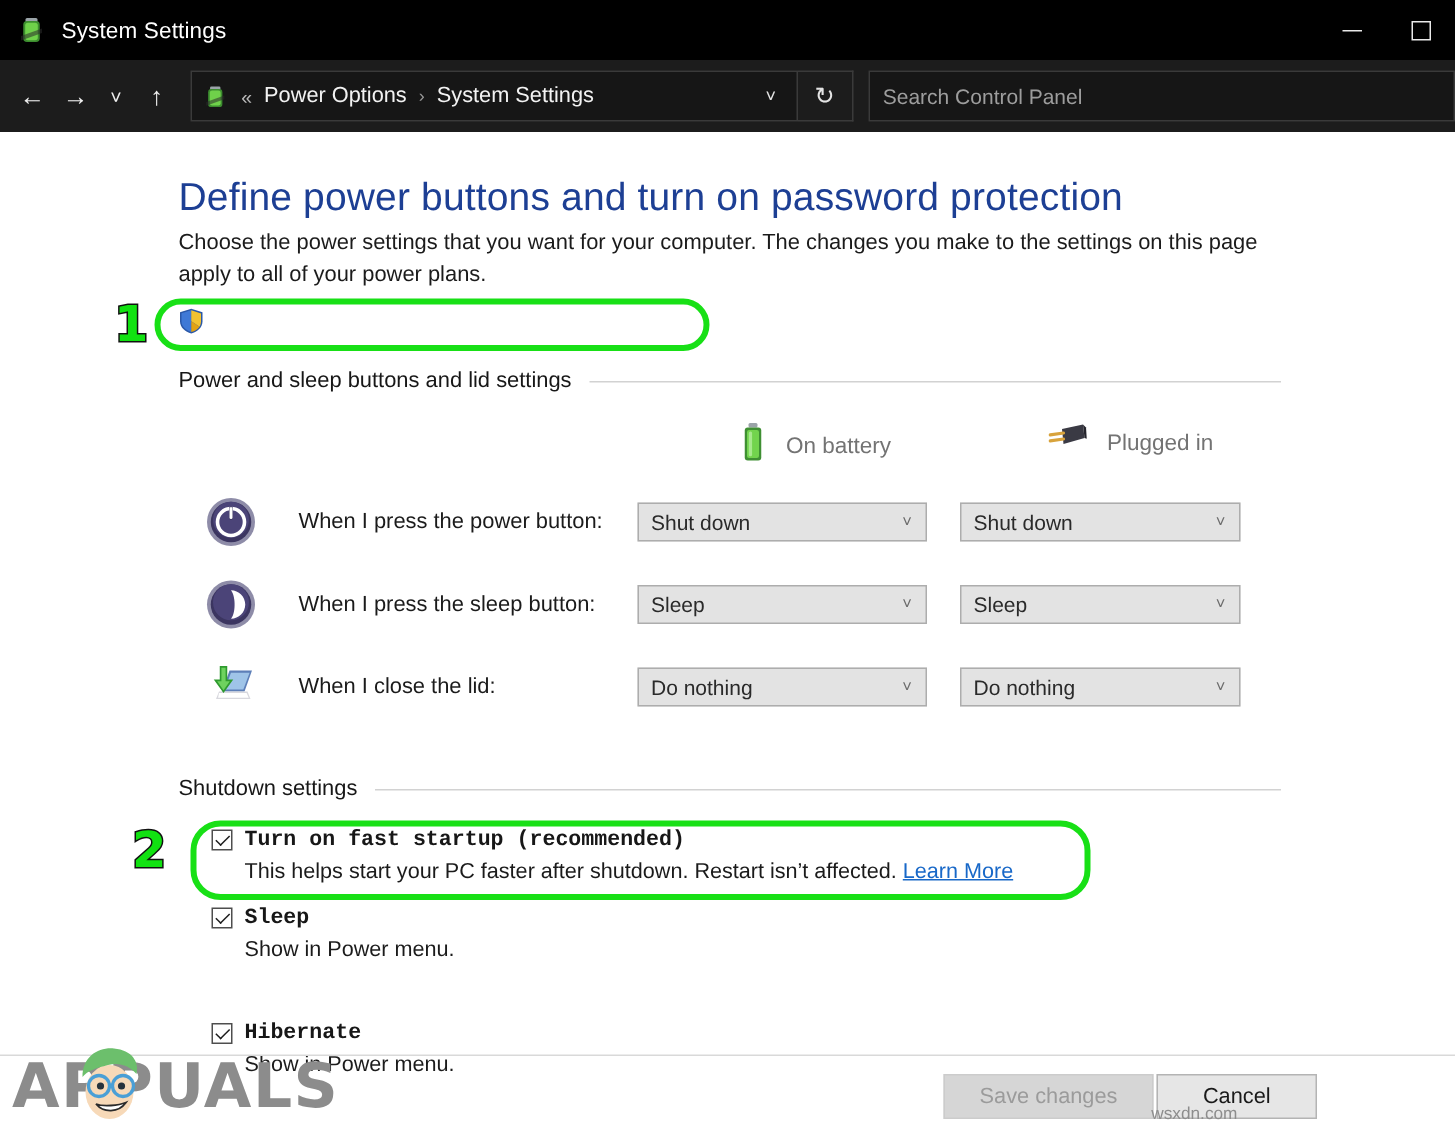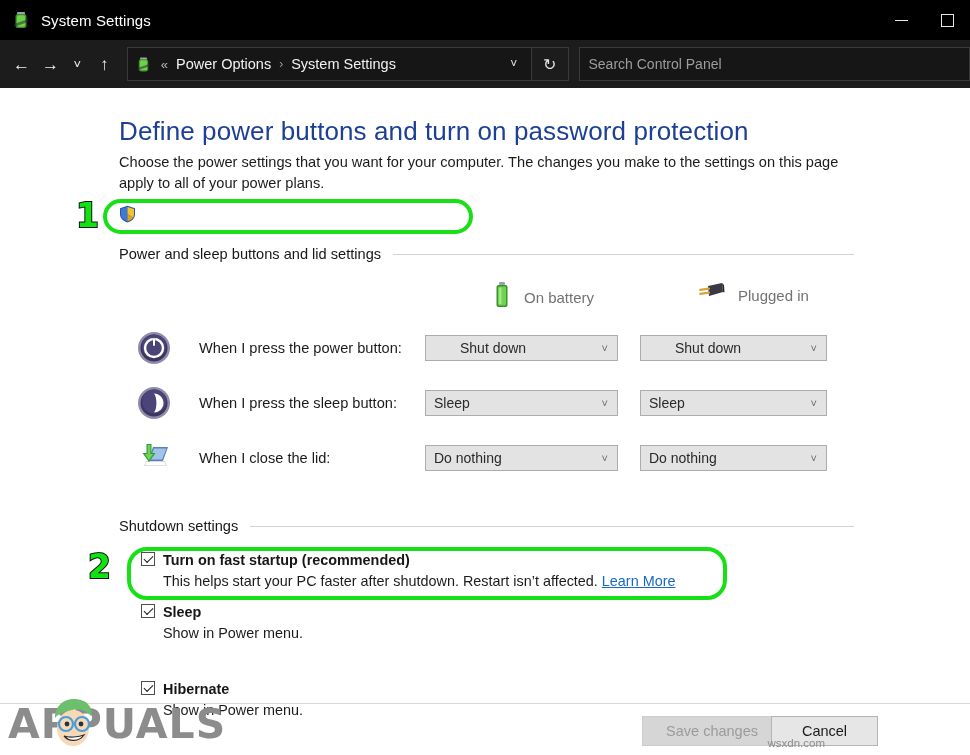--- a/index.html
+++ b/index.html
@@ -120,47 +120,47 @@
   .row3 { top: 441px; }
 
   .combo {
     position: absolute; height: 26px; background: #e3e3e3;
     border: 1px solid #adadad; display: flex; align-items: center;
   }
   .combo .val { font-size: 14px; color: #2a2a2a; margin-left: 8px; }
   .combo .cv { margin-left: auto; margin-right: 9px; color: #6b6b6b; font-size: 11px; }
   .combo.c1 { left: 425px; width: 193px; }
   .combo.c2 { left: 640px; width: 187px; }
-  .cy1 { top: 335px; padding-left: 26px; } .cy2 { top: 390px; } .cy3 { top: 445px; }
+  .cy1 { top: 335px; } .cy2 { top: 390px; } .cy3 { top: 445px; }
 
   
   .cbox {
     width: 14px; height: 14px; border: 1px solid #4e4e4e; background: #fff;
     display: flex; align-items: center; justify-content: center; flex: none;
   }
   .cbox .tick {
     width: 9px; height: 5px; border-left: 1.6px solid #1c1c1c; border-bottom: 1.6px solid #1c1c1c;
     transform: rotate(-45deg) translate(1px,-1px);
   }
   .opt { position: absolute; left: 141px; }
-  .opt-head { display: flex; align-items: flex-start; }
+  .opt-head { display: flex; align-items: center; font-family: Liberation Mono, monospace; }
   .opt-title { font-size: 14.4px; font-weight: bold; color: #171717; margin-left: 8px; }
   .opt-sub { font-size: 14.4px; color: #1b1b1b; margin-left: 22px; margin-top: 5px; }
   .opt-fast { top: 552px; }
   .opt-sleep { top: 604px; }
   .opt-hib { top: 681px; }
   .learn { color: #1868c8; text-decoration: underline; }
 
   
   .foot-rule { position: absolute; left: 0; top: 703px; width: 970px; height: 1px; background: #d9d9d9; }
   .btn {
     position: absolute; top: 716px; height: 30px; border: 1px solid #b4b4b4;
     display: flex; align-items: center; justify-content: center; font-size: 14.5px;
   }
-  .btn-save { left: 642px; width: 140px; background: #d6d6d6; color: #9b9b9b; border-color: #cccccc; }
+  .btn-save { left: 629px; width: 140px; background: #d6d6d6; color: #9b9b9b; border-color: #cccccc; }
   .btn-cancel { left: 771px; width: 107px; background: #e6e6e6; color: #1a1a1a; }
 
   .wsxdn { position: absolute; right: 8px; top: 737px; font-size: 11.5px; color: #8d8d8d; }
 
   
   .wm { position: absolute; left: 8px; top: 700px; display: flex; align-items: center; }
   .wm-text {
     font-size: 41px; font-weight: bold; color: #8c8c8c; letter-spacing: 1px;
     font-family: "DejaVu Sans", sans-serif;
   }

